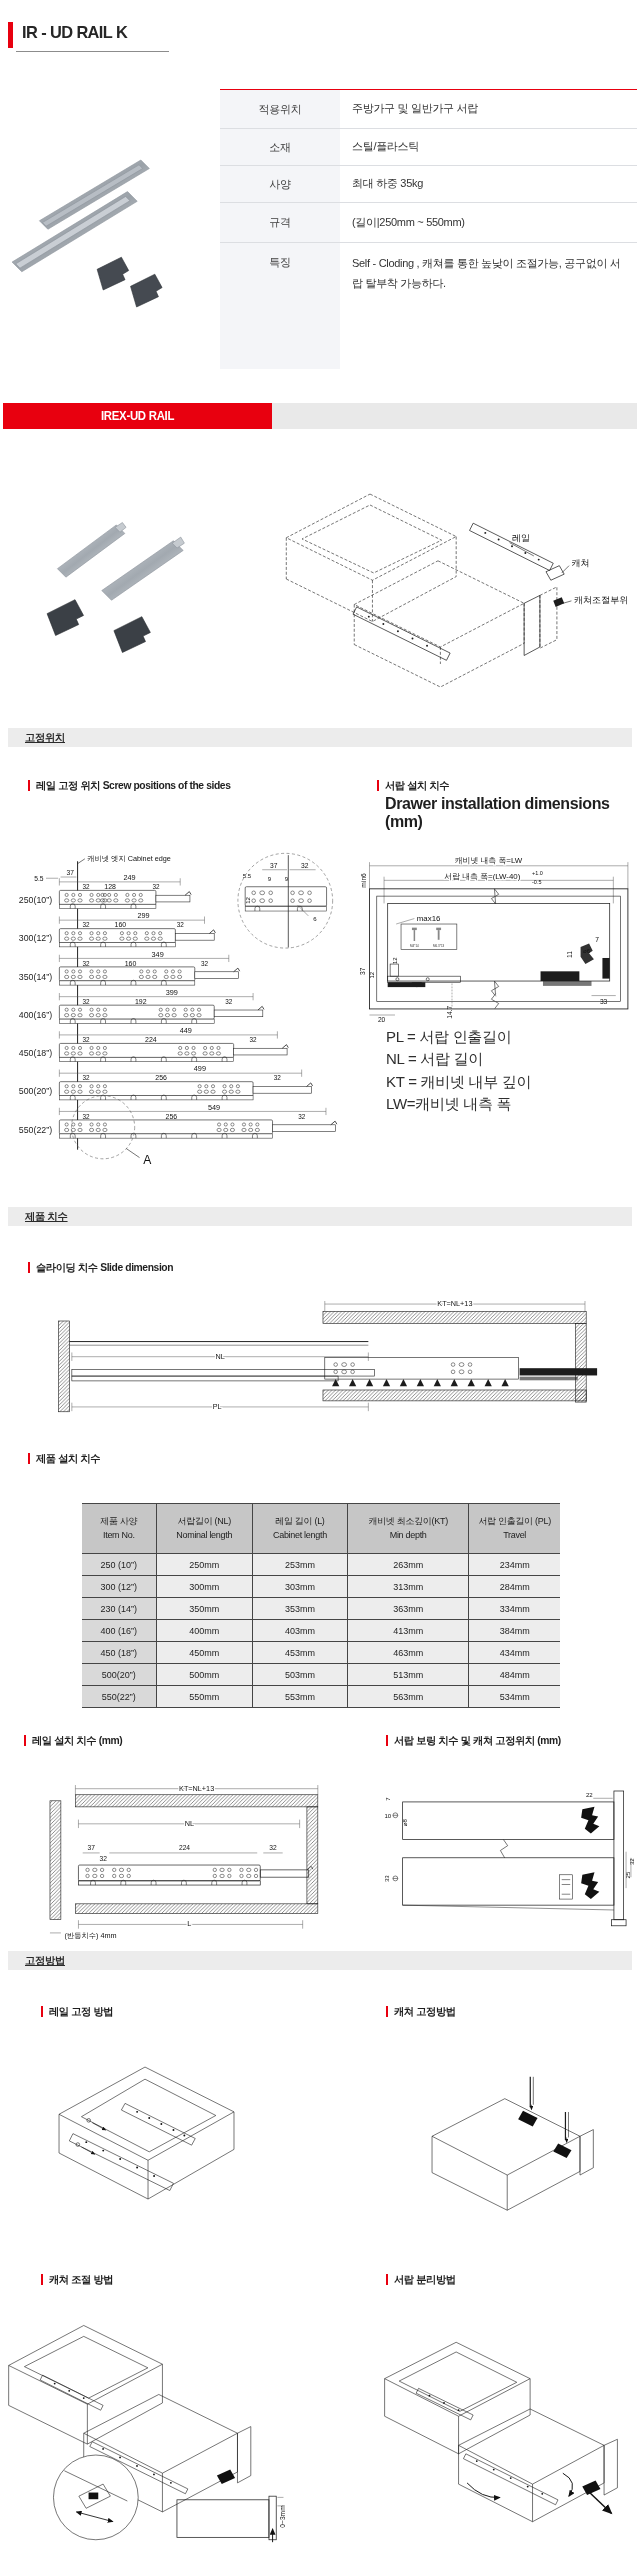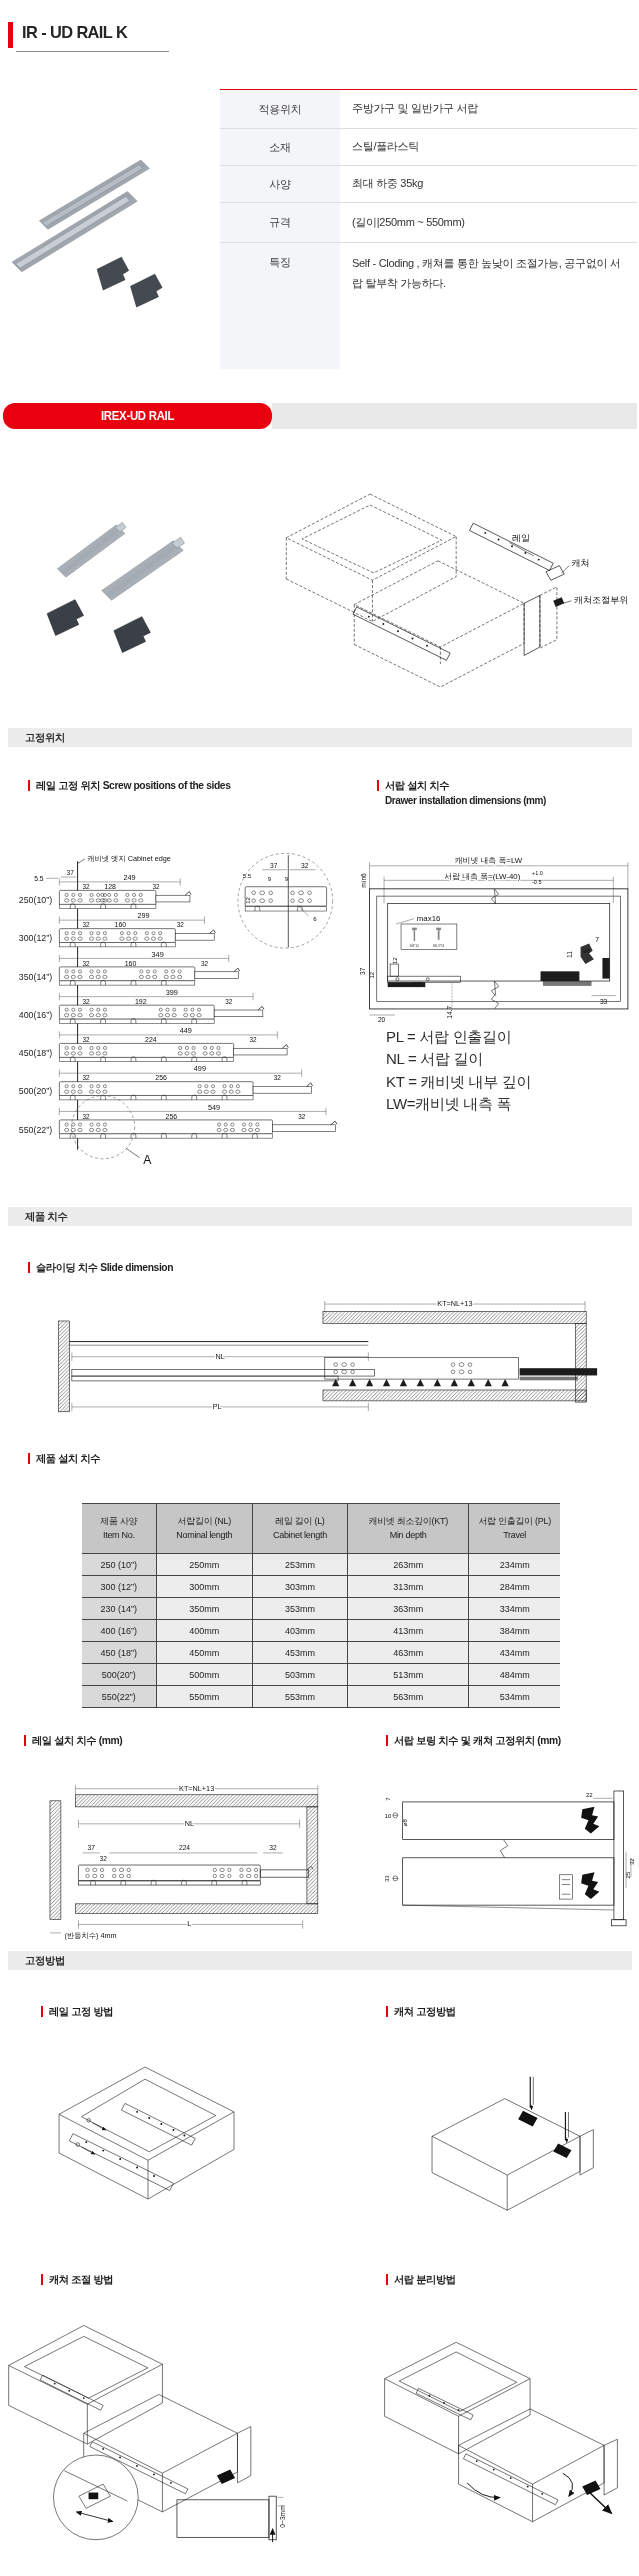--- a/index.html
+++ b/index.html
@@ -9,29 +9,29 @@
   .title-accent{left:8px;top:22px;width:4.9px;height:25.5px;background:#e8000f;}
   .page-title{left:22px;top:23px;font-size:16.4px;font-weight:bold;letter-spacing:-0.6px;color:#262626;}
   .title-underline{left:16px;top:51px;width:153px;height:0.6px;background:#8c8c8c;}
   
   .spec-table{left:220px;top:89px;width:417px;border-top:1.8px solid #e8000f;font-size:11px;}
   .spec-row{display:flex;border-bottom:0.6px solid #dcdee2;}
   .spec-label{width:120px;background:#f4f5f8;display:flex;align-items:center;justify-content:center;color:#3c3c3c;letter-spacing:-0.3px;}
   .spec-value{flex:1;display:flex;align-items:center;padding:0 0 0 12px;color:#333;letter-spacing:-0.3px;line-height:1.8;}
   .spec-value.top{align-items:flex-start;padding-top:11px;}
   
-  .banner-red{left:3px;top:403px;width:269px;height:25.5px;background:#e8000f;display:flex;align-items:center;justify-content:center;border-radius:12px;}
+  .banner-red{left:3px;top:403px;width:269px;height:25.5px;background:#e8000f;display:flex;align-items:center;justify-content:center;}
   .banner-red span{color:#fff;font-size:12px;font-weight:bold;letter-spacing:-0.3px;transform:scaleX(.95);}
   .banner-gray{left:272px;top:403px;width:365px;height:25.5px;background:#e9e9e9;}
   
-  .section-bar{left:8px;width:624px;height:19px;background:#ececec;display:flex;align-items:center;padding-left:17px;box-sizing:border-box;font-size:10.3px;font-weight:bold;color:#2b2b2b;letter-spacing:-0.3px;}
+  .section-bar{left:8px;width:624px;height:19px;background:#ececec;display:flex;align-items:center;padding-left:17px;box-sizing:border-box;font-size:10.3px;font-weight:bold;color:#2b2b2b;letter-spacing:-0.3px;text-decoration:underline;}
   
   .sh{position:absolute;display:flex;gap:5.5px;font-size:10.3px;font-weight:bold;color:#1f1f1f;letter-spacing:-0.4px;}
   .rb{width:2.4px;height:11.5px;background:#e8000f;flex:none;margin-top:0.6px;}
-  .sh-sub{position:absolute;font-size:10px;font-weight:bold;color:#1f1f1f;letter-spacing:-0.4px;}
+  .sh-sub{position:absolute;font-size:16px;font-weight:bold;color:#1f1f1f;letter-spacing:-0.4px;}
   
   .legend{left:386px;top:1026px;font-size:15px;color:#2e2e2e;letter-spacing:-0.3px;line-height:22.4px;}
   
   .dim-table{left:82px;top:1503px;width:478px;border-collapse:collapse;font-size:9px;color:#1d1d1d;text-align:center;table-layout:fixed;}
   .dim-table th{background:#c6c6c6;font-weight:normal;height:47px;border:1.2px solid #454545;border-top:1.2px solid #454545;line-height:1.5;letter-spacing:-0.3px;margin-left:25px;}
   .dim-table td{background:#ededed;height:19px;border:1.2px solid #454545;}
   .dim-table td:first-child{background:#d9d9d9;}
   .dim-table th:first-child,.dim-table td:first-child{border-left:none;}
   .dim-table th:last-child,.dim-table td:last-child{border-right:none;}
   svg{overflow:visible;}

